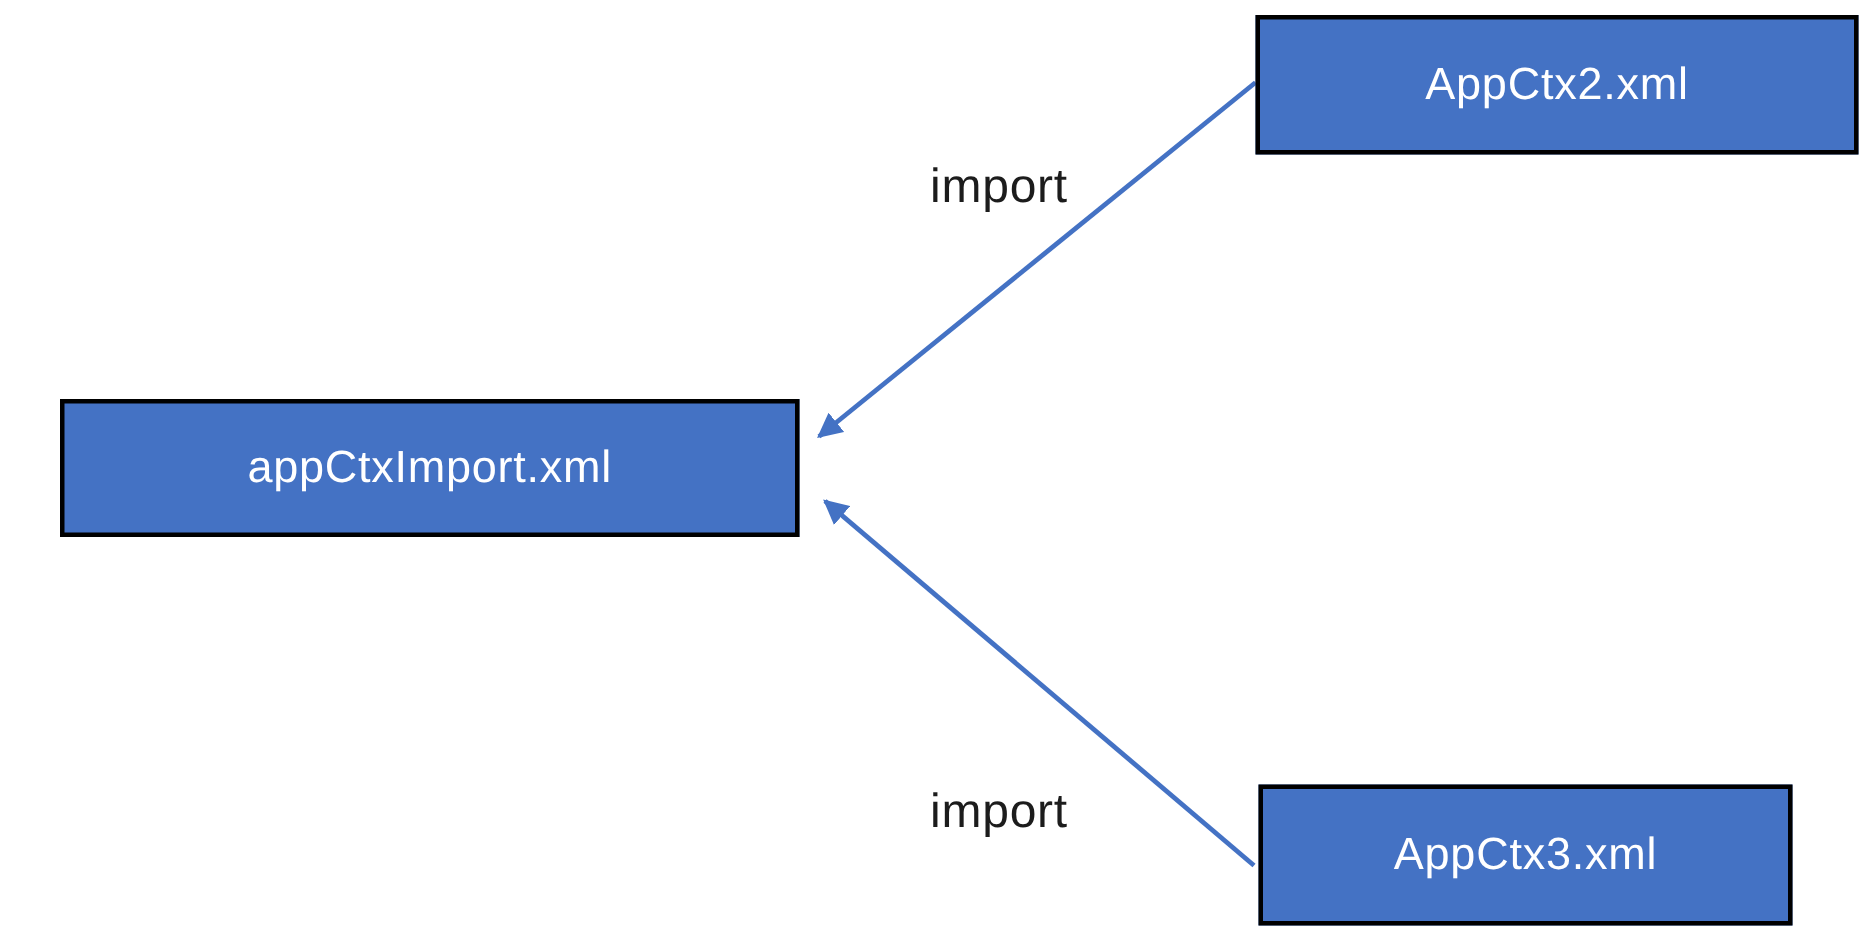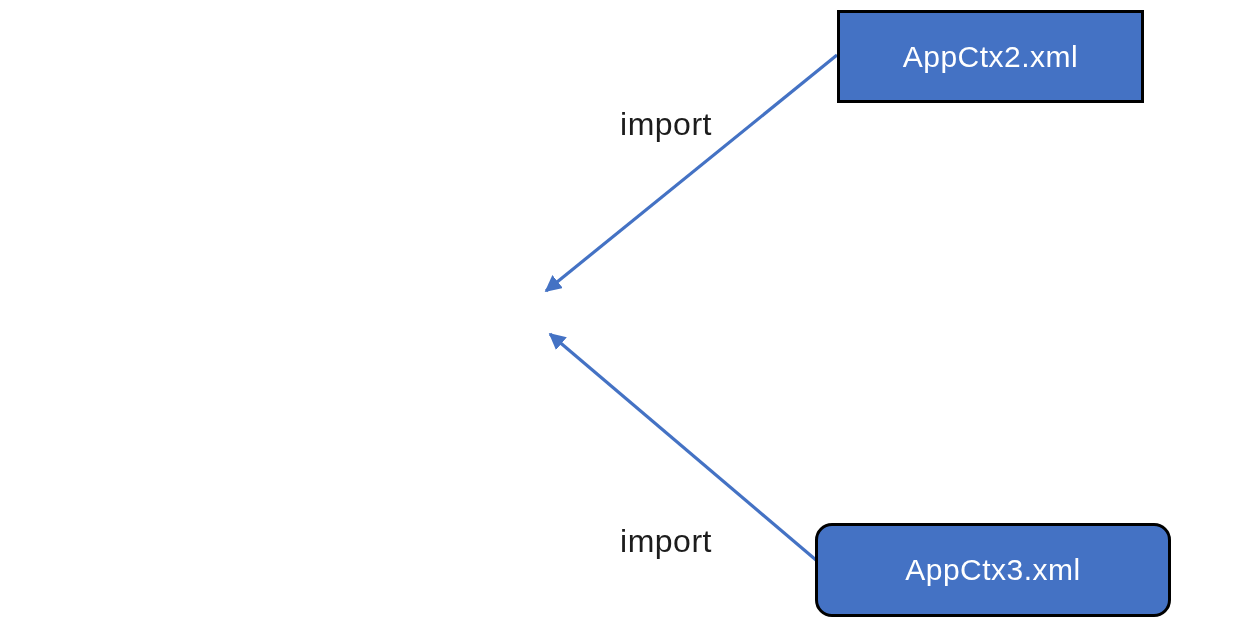--- a/index.html
+++ b/index.html
@@ -29,23 +29,23 @@
     align-items: center;
     justify-content: center;
     background: #4472C4;
     border: 3px solid #000000;
     box-sizing: border-box;
     color: #ffffff;
     font-size: 30px;
     font-weight: 300;
     letter-spacing: 0.5px;
   }
-  .node-appctx2   { left: 837px; top: 10px;  width: 307px; height: 93px; }
+  .node-appctx2   { left: 837px; top: 10px;  width: 402px; height: 93px; }
   .node-appctximport { left: 40px; top: 266px; width: 493px; height: 92px; }
-  .node-appctx3   { left: 815px; top: 523px; width: 356px; height: 94px; border-radius: 17px; }
+  .node-appctx3   { left: 839px; top: 523px; width: 356px; height: 94px; }
   .edge-label {
     position: absolute;
     transform: translate(-50%, -50%);
     color: #1c1c1c;
     font-size: 32px;
     font-weight: 300;
     letter-spacing: 0.5px;
     white-space: nowrap;
     margin-top: 20px;
   }
@@ -66,20 +66,23 @@
 
     <line x1="837" y1="55" x2="546" y2="291" stroke="#4472C4" stroke-width="3.2" marker-end="url(#arrowhead)"></line>
 
     <line x1="836" y1="577" x2="550" y2="334" stroke="#4472C4" stroke-width="3.2" marker-end="url(#arrowhead)"></line>
   </svg>
 
   <div class="node node-appctx2">
     <span>AppCtx2.xml</span>
   </div>
 
+  <div class="node node-appctximport">
+    <span>appCtxImport.xml</span>
+  </div>
 
   <div class="node node-appctx3">
     <span>AppCtx3.xml</span>
   </div>
 
   <div class="edge-label edge-label-top">import</div>
 
   <div class="edge-label edge-label-bottom">import</div>
 
 </div>

